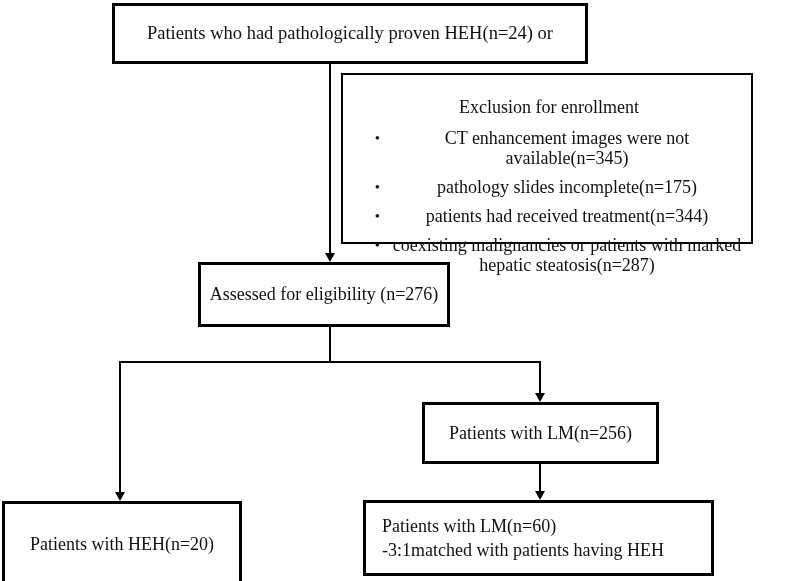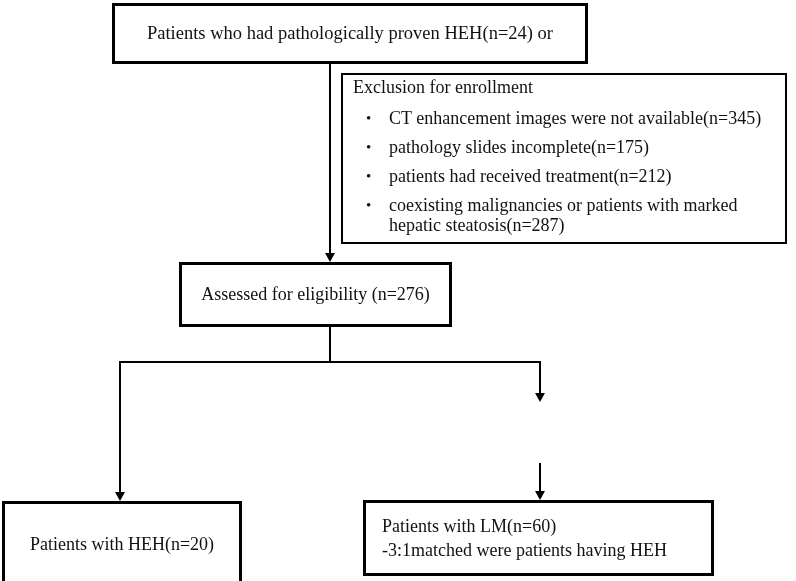--- a/index.html
+++ b/index.html
@@ -30,41 +30,41 @@
     flex-direction: column;
     justify-content: center;
     align-items: center;
     text-align: center;
   }
   .top-box {
     left: 112px; top: 3px; width: 476px; height: 61px;
     font-size: 18.5px;
   }
   .exclusion-box {
-    left: 341px; top: 73px; width: 446px; height: 171px;
+    left: 341px; top: 73px; width: 412px; height: 171px;
     border-width: 2px;
-    padding: 1px 6px 6px 10px;
-    text-align: left;
+    padding: 21px 6px 6px 10px;
+    text-align: center;
   }
   .excl-title { margin-bottom: 9px; }
   .bullet-row {
     display: flex;
     align-items: flex-start;
     padding-left: 13px;
     margin-bottom: 9px;
     line-height: 1.12;
   }
   .bullet-row:last-child { margin-bottom: 0; }
   .bullet-glyph {
     flex: 0 0 23px;
     font-size: 15px;
     line-height: 1.35;
   }
   .bullet-text { flex: 1 1 auto; }
-  .assessed-box { left: 179px; top: 262px; width: 273px; height: 65px; }
+  .assessed-box { left: 198px; top: 262px; width: 252px; height: 65px; }
   .lm256-box   { left: 422px; top: 402px; width: 237px; height: 62px; }
   .heh-box     { left: 2px;   top: 501px; width: 240px; height: 86px; }
   .lm60-box {
     left: 363px; top: 500px; width: 351px; height: 76px;
     display: flex; flex-direction: column; justify-content: center;
     padding-left: 16px; padding-right: 6px;
     gap: 1px; text-align: left;
   }
   .line {
     position: absolute;
@@ -103,40 +103,43 @@
     <div class="bullet-row">
       <span class="bullet-glyph">•</span>
       <span class="bullet-text">CT enhancement images were not available(n=345)</span>
     </div>
     <div class="bullet-row">
       <span class="bullet-glyph">•</span>
       <span class="bullet-text">pathology slides incomplete(n=175)</span>
     </div>
     <div class="bullet-row">
       <span class="bullet-glyph">•</span>
-      <span class="bullet-text">patients had received treatment(n=212)</span>
+      <span class="bullet-text">patients had received treatment(n=344)</span>
     </div>
     <div class="bullet-row">
       <span class="bullet-glyph">•</span>
       <span class="bullet-text">coexisting malignancies or patients with marked hepatic steatosis(n=287)</span>
     </div>
   </div>
 
   <div class="box assessed-box centered">
     <div>Assessed for eligibility (n=276)</div>
   </div>
 
+  <div class="box lm256-box centered">
+    <div>Patients with LM(n=256)</div>
+  </div>
 
   <div class="box heh-box centered">
     <div>Patients with HEH(n=20)</div>
   </div>
 
   <div class="box lm60-box">
     <div>Patients with LM(n=60)</div>
-    <div>-3:1matched were patients having HEH</div>
+    <div>-3:1matched with patients having HEH</div>
   </div>
 
   <div class="line v1"></div>
   <div class="arrow-down a1"></div>
 
   <div class="line v2"></div>
   <div class="line h1"></div>
 
   <div class="line v3"></div>
   <div class="arrow-down a3"></div>

